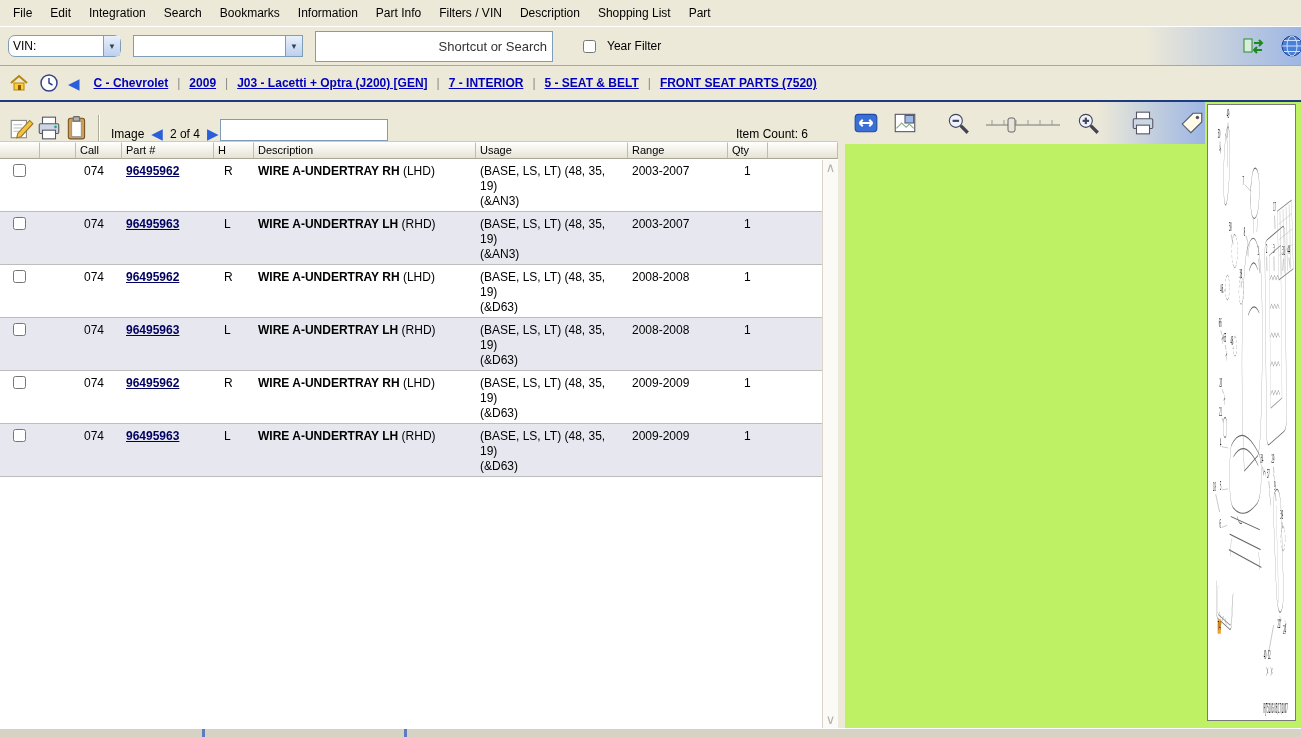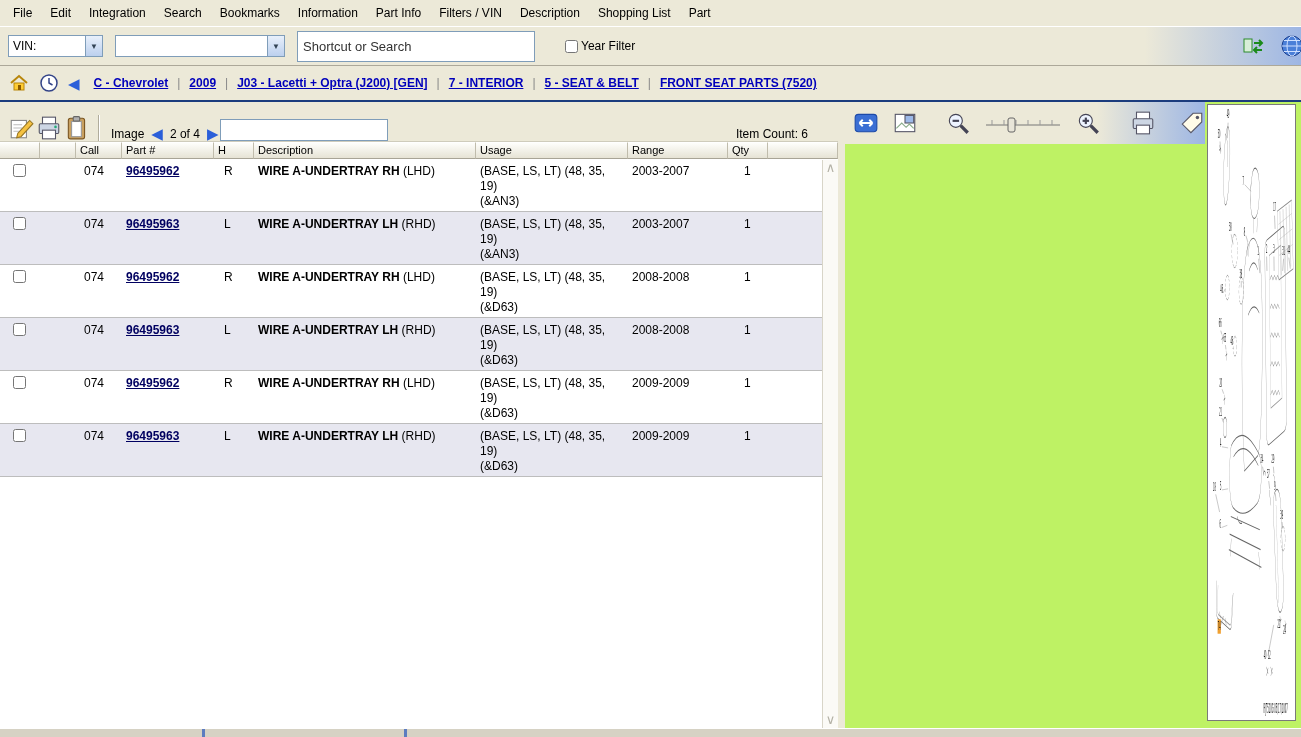--- a/index.html
+++ b/index.html
@@ -13,23 +13,23 @@
   .mi { padding:0 9px; line-height:26px; cursor:default; }
   
   .toolbar1 {
     height:40px; display:flex; align-items:center; gap:12px; padding:0 8px;
     border-top:1px solid #ffffff; border-bottom:1px solid #aca899;
     background: linear-gradient(90deg, #ece9d8 0%, #ece9d8 88%, #9db6e4 100%);
   }
   .combo { background:#fff; border:1px solid #7f9db9; height:22px; display:flex; align-items:center; position:relative; }
   .combo .combo-text { padding:0 4px; flex:1; font-size:12px; }
   .combo .combo-btn { width:17px; height:20px; background:linear-gradient(#e8f0fb,#bcd0ee); border-left:1px solid #7f9db9; display:flex; align-items:center; justify-content:center; font-size:8px; color:#345; }
-  .search-box { width:238px; height:31px; border:1px solid #7f9db9; padding:0 5px; font-size:13px; font-family:"Liberation Sans",sans-serif; }
+  .search-box { width:238px; height:31px; border:1px solid #7f9db9; padding:0 5px; font-size:13px; font-family:"Liberation Sans",sans-serif;text-align:right; }
   .search-box::placeholder { color:#333; opacity:1; }
-  .yearfilter { display:flex; align-items:center; gap:3px; margin-left:18px; font-size:12px; }
+  .yearfilter { display:flex; align-items:center; gap:11px; margin-left:18px; font-size:12px; }
   .spacer { flex:1; }
   .tb-icon { width:26px; height:26px; display:flex; align-items:center; justify-content:center; }
   .half-cut { margin-right:-12px; }
   
   .breadcrumb { height:36px; display:flex; align-items:center; gap:8px; padding:0 8px;
     background:#ece9d8; border-bottom:2px solid #1b3c7d; }
   .bc-icon { width:22px; height:22px; display:flex; align-items:center; justify-content:center; }
   .nav-arrow { color:#2b5fd9; font-size:15px; line-height:1; cursor:default; }
   .bc-links { display:flex; align-items:center; gap:9px; margin-left:6px; flex-wrap:nowrap; }
   .bc-link { color:#0000bb; font-weight:bold; text-decoration:underline; font-size:12px; white-space:nowrap; cursor:pointer; }
@@ -85,21 +85,21 @@
     <span class="mi">Bookmarks</span>
     <span class="mi">Information</span>
     <span class="mi">Part Info</span>
     <span class="mi">Filters / VIN</span>
     <span class="mi">Description</span>
     <span class="mi">Shopping List</span>
     <span class="mi">Part</span>
   </div>
 
 <div class="toolbar1">
-  <div class="combo" style="width:95px;">
+  <div class="combo" style="width:113px;border-radius:7px;">
     <span class="combo-text">VIN:</span>
     <span class="combo-btn">▼</span>
   </div>
   <div class="combo" style="width:170px;">
     <span class="combo-text"></span>
     <span class="combo-btn">▼</span>
   </div>
   <input class="search-box" type="text" placeholder="Shortcut or Search" style="">
   <span class="yearfilter">
     <input type="checkbox" style="">

